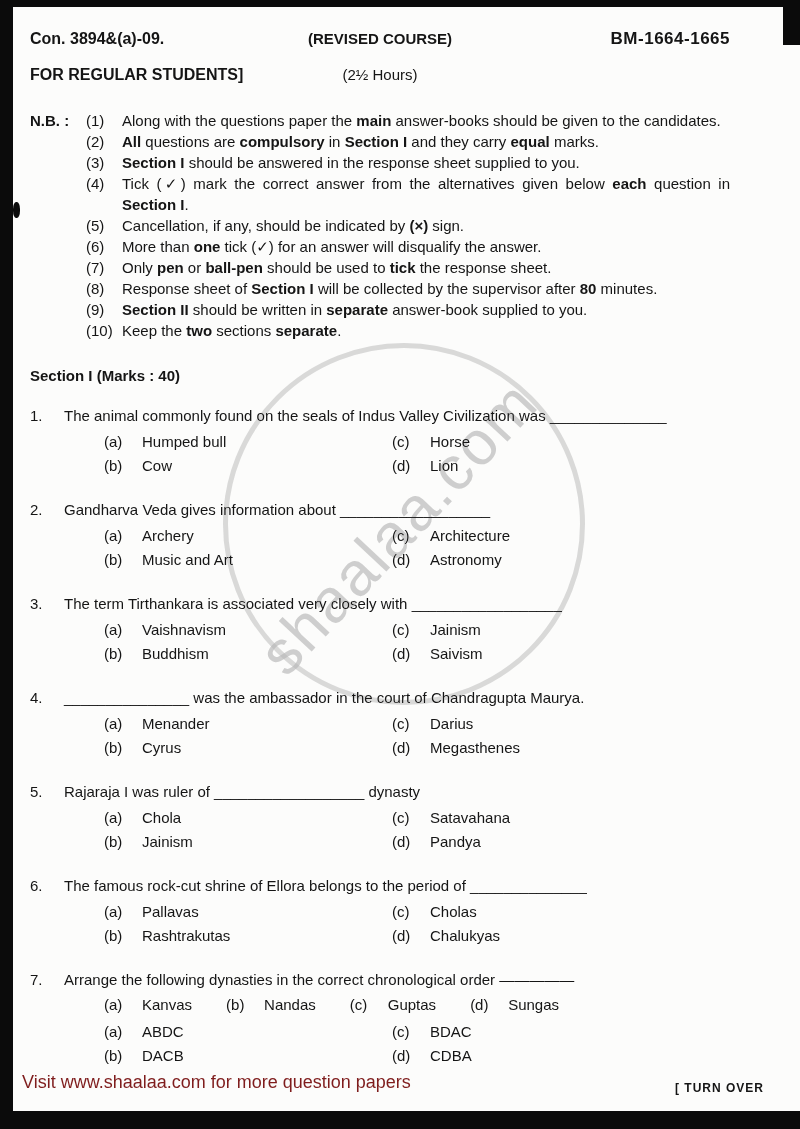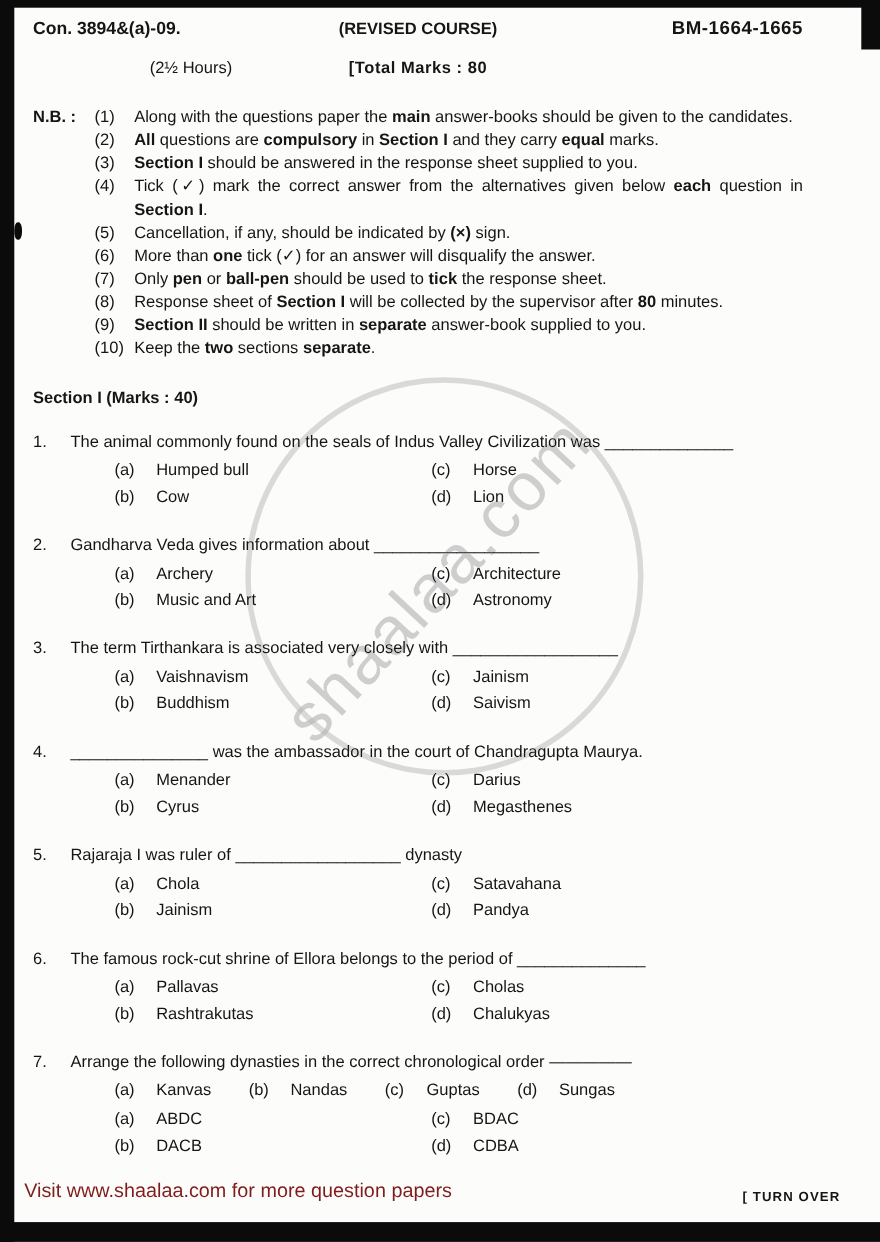--- a/index.html
+++ b/index.html
@@ -8,21 +8,21 @@
     background:#fcfcfb;color:#151515;
     font-family:"Liberation Sans", sans-serif;font-size:15px;
   }
   
   .scan-left{position:absolute;left:0;top:0;width:13px;height:1129px;background:#0b0b0b;}
   .scan-top{position:absolute;left:0;top:0;width:800px;height:7px;background:#0b0b0b;}
   .scan-bottom{position:absolute;left:0;bottom:0;width:800px;height:18px;background:#0b0b0b;}
   .scan-tr{position:absolute;right:0;top:0;width:17px;height:45px;background:#0b0b0b;}
   .scan-blob{position:absolute;left:13px;top:202px;width:7px;height:16px;background:#0b0b0b;border-radius:45%;}
 
-  .content{position:absolute;left:13px;top:7px;width:743px;padding:0 26px 0 17px;box-sizing:border-box;}
+  .content{position:absolute;left:13px;top:20px;width:743px;padding:0 26px 0 17px;box-sizing:border-box;}
 
   .hdr-row{display:grid;grid-template-columns:1fr auto 1fr;align-items:baseline;}
   .hdr-row1{margin-top:9px;}
   .hdr-row2{margin-top:17px;}
   .hdr-left{text-align:left;font-weight:700;font-size:16px;}
   .hdr-center{text-align:center;font-weight:700;font-size:15px;}
   .hdr-right{text-align:right;font-weight:700;font-size:17px;letter-spacing:0.5px;}
   .hdr-duration{font-weight:400;font-size:15px;}
   .hdr-marks{font-size:15px;}
 
@@ -71,22 +71,22 @@
 
 <div class="content">
 
   <div class="hdr-row hdr-row1">
     <span class="hdr-left">Con. 3894&amp;(a)-09.</span>
     <span class="hdr-center">(REVISED COURSE)</span>
     <span class="hdr-right">BM-1664-1665</span>
   </div>
 
   <div class="hdr-row hdr-row2">
+    <span class="hdr-left">FOR REGULAR STUDENTS]</span>
     <span class="hdr-center hdr-duration">(2½ Hours)</span>
-    <span class="hdr-right hdr-marks">[Total Marks : 80</span>
   </div>
 
   <div class="nb">
     <span class="nb-label">N.B. :</span>
     <div>
         <div class="nb-item">
           <span class="nb-num">(1)</span>
           <span class="nb-text"><span>Along with the questions paper the </span><span class="b">main</span><span> answer-books should be given to the candidates.</span></span>
         </div>
         <div class="nb-item">

